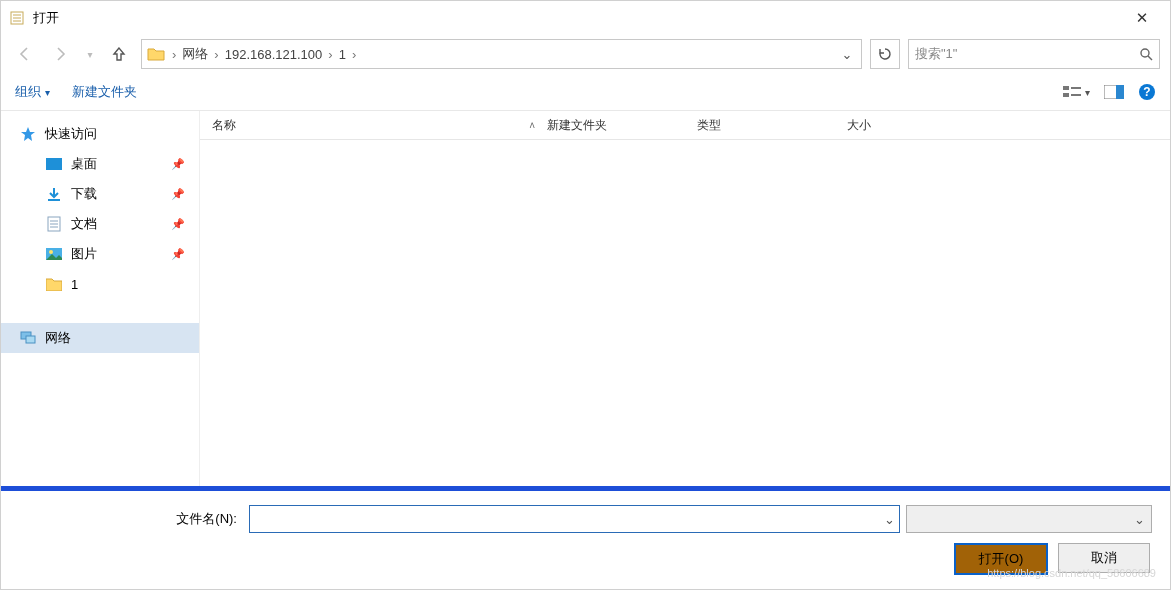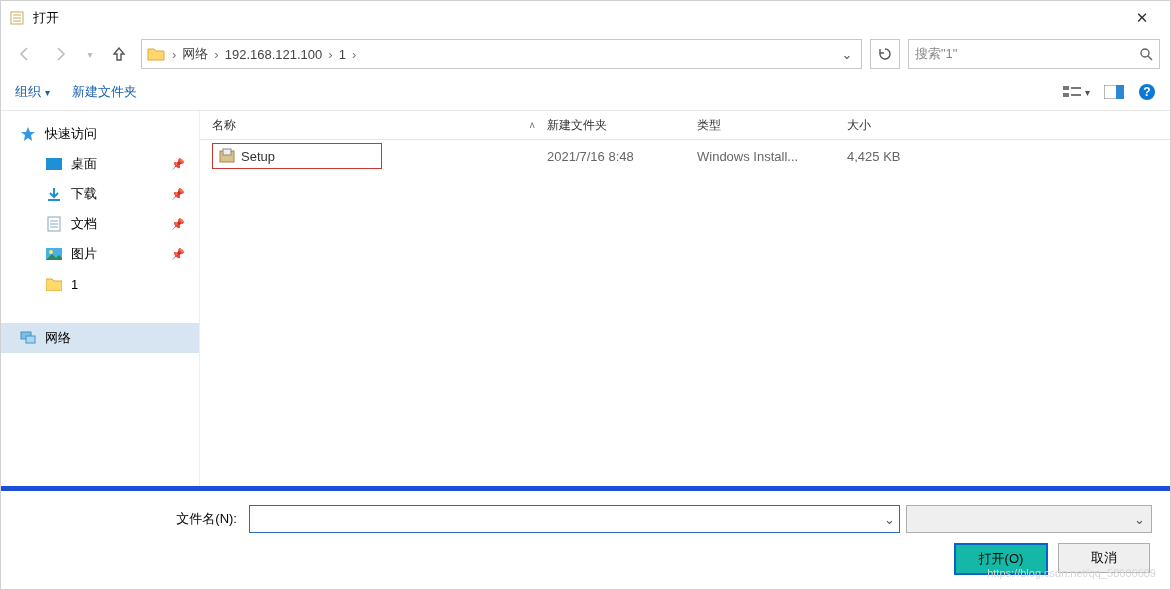--- a/index.html
+++ b/index.html
@@ -56,21 +56,21 @@
   
   .bottom{border-top:5px solid #1d4ed8;padding:14px 18px 14px 18px;display:flex;flex-direction:column;gap:10px;background:#fff;}
   .fnrow{display:flex;align-items:center;gap:6px;}
   .fnlabel{width:218px;text-align:right;padding-right:6px;}
   .fninput{flex:1;height:26px;border:1px solid #2a6bb6;display:flex;align-items:center;padding:0 4px;background:#fff;}
   .fninput .drop{margin-left:auto;color:#555;}
   .filter{width:232px;height:26px;border:1px solid #adadad;display:flex;align-items:center;padding:0 6px;background:#efefef;white-space:nowrap;overflow:hidden;}
   .filter .drop{margin-left:auto;color:#555;}
   .btnrow{display:flex;justify-content:flex-end;gap:10px;padding-right:2px;}
   .btn{min-width:90px;height:28px;border:1px solid #adadad;background:#efefef;display:flex;align-items:center;justify-content:center;cursor:pointer;}
-  .btn.primary{border:2px solid #0a61c9;background:#14b8a6;}
+  .btn.primary{border:2px solid #0a61c9;background:#a16207;}
   svg{display:block;}
   .watermark{position:absolute;right:14px;bottom:10px;color:#d6d6d6;font-size:11px;pointer-events:none;}
 </style>
 </head>
 <body>
 
 <div class="window">
 
   <div class="titlebar">
     <span class="icon">
@@ -250,36 +250,20 @@
         <div class="col name">
           <span>名称</span>
           <span style="flex:1"></span>
           <span class="sorticon">˄</span>
         </div>
         <div class="col date">新建文件夹</div>
         <div class="col type">类型</div>
         <div class="col size">大小</div>
       </div>
 
-      <div class="filerow">
-        <div class="name-cell">
-          <div class="name-box">
-            <span>
-              <svg width="16" height="16">
-                  <rect x="1" y="3" width="14" height="11" fill="#d8c48a" stroke="#a8874a"></rect>
-                  <rect x="4" y="1" width="8" height="6" fill="#eee" stroke="#888"></rect>
-                </svg>
-            </span>
-            <span>Setup</span>
-          </div>
-        </div>
-        <div class="cell date">2021/7/16 8:48</div>
-        <div class="cell type">Windows Install...</div>
-        <div class="cell size">4,425 KB</div>
-      </div>
     </div>
   </div>
 
   <div class="bottom">
     <div class="fnrow">
       <span class="fnlabel">文件名(N):</span>
       <div class="fninput">
         <span></span>
         <span class="drop">⌄</span>
       </div>

